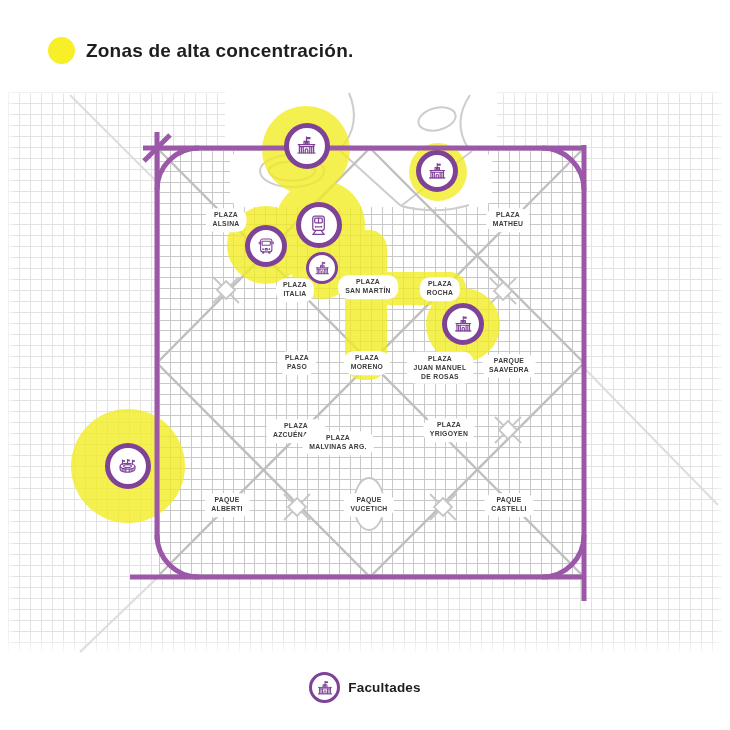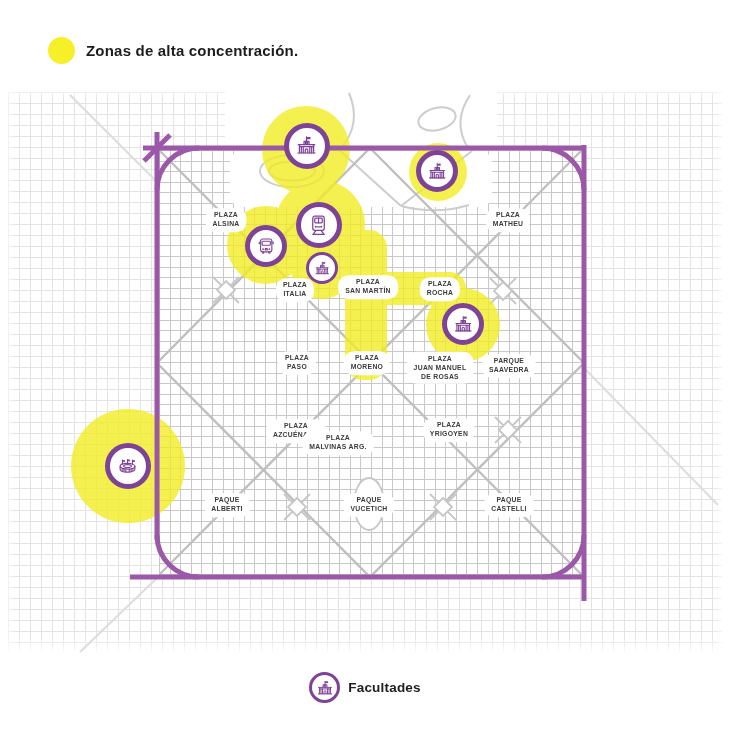--- a/index.html
+++ b/index.html
@@ -34,21 +34,21 @@
   }
   
   .marker{
     position:absolute;transform:translate(-50%,-50%);background:#ffffff;border-style:solid;
     border-radius:50%;display:flex;align-items:center;justify-content:center;box-sizing:border-box;
   }
   .marker svg{width:64%;height:64%;}
   
   .top-legend{position:absolute;left:48px;top:37px;display:flex;align-items:center;gap:11px;}
   .zone-dot{width:27px;height:27px;border-radius:50%;}
-  .top-legend-label{font-size:15px;font-weight:bold;color:#1d1d1d;letter-spacing:.2px;}
+  .top-legend-label{font-size:19px;font-weight:bold;color:#1d1d1d;letter-spacing:.2px;}
   
   .bottom-legend{position:absolute;left:0;top:672px;width:730px;display:flex;justify-content:center;align-items:center;gap:44px;}
   .legend-item{display:flex;align-items:center;gap:8px;}
   .legend-icon{width:31px;height:31px;border:3px solid #7e4397;border-radius:50%;background:#fff;
     display:flex;align-items:center;justify-content:center;box-sizing:border-box;}
   .legend-icon svg{width:18px;height:18px;}
   .legend-label{font-size:13.5px;font-weight:bold;color:#1d1d1d;letter-spacing:.2px;}
 </style>
 </head>
 <body>

